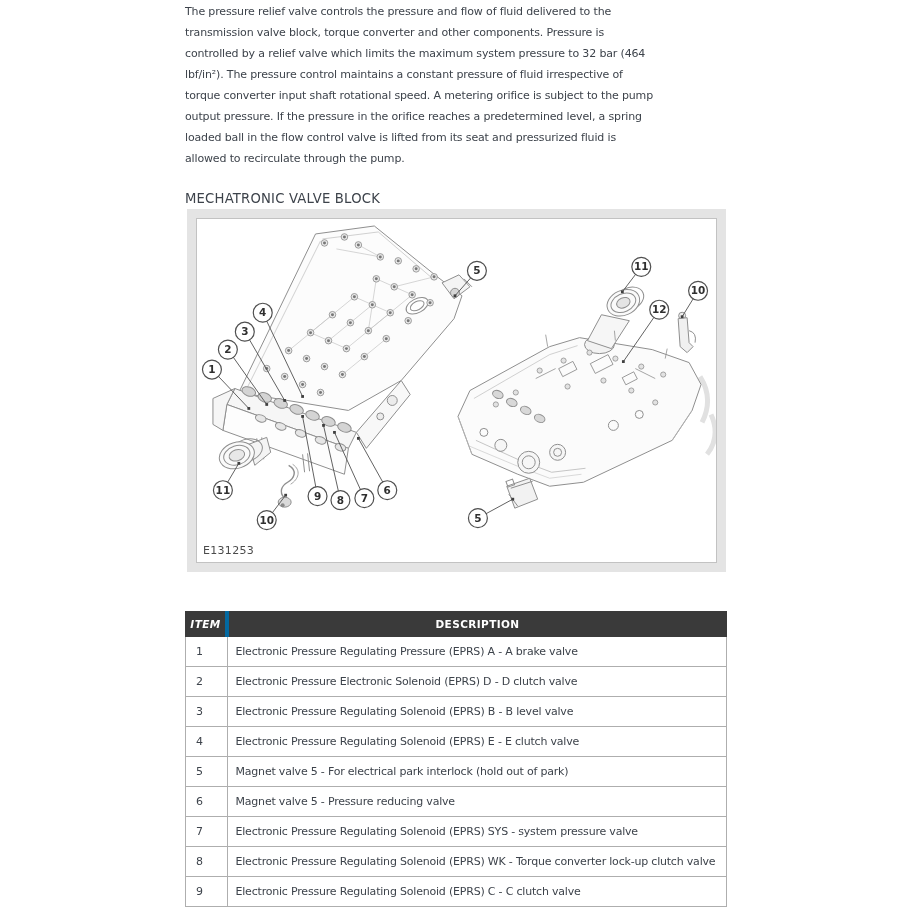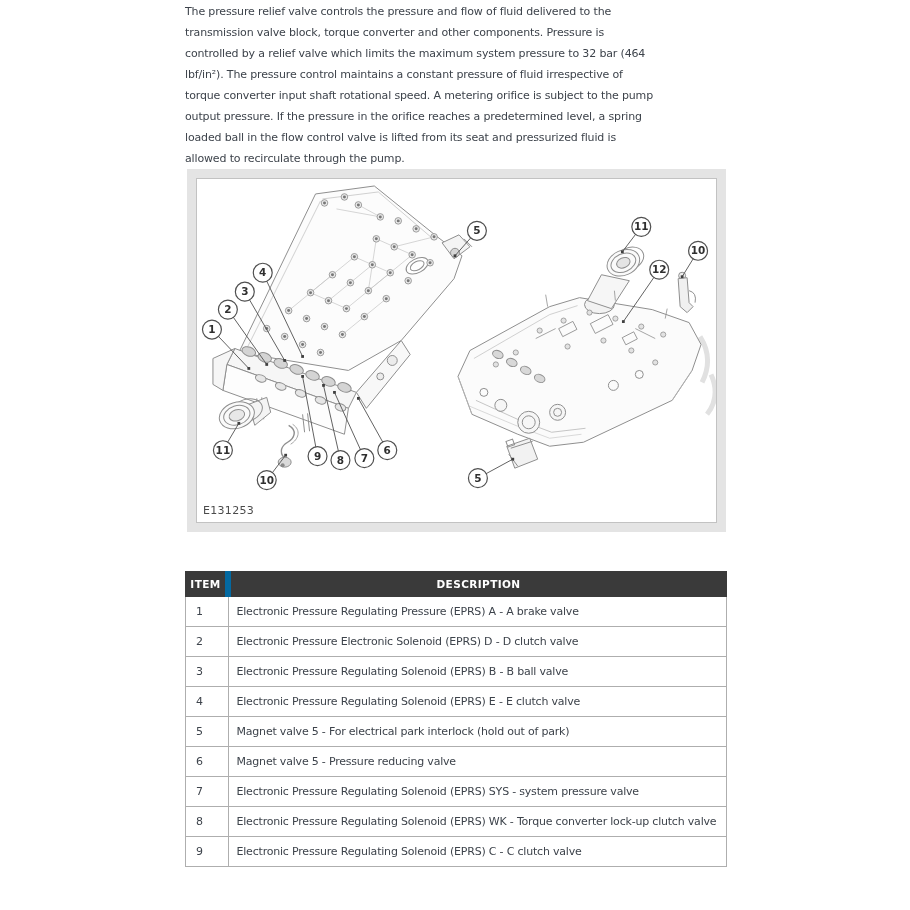--- a/index.html
+++ b/index.html
@@ -34,21 +34,21 @@
   }
 
   table.parts {
     margin-top:39px; border-collapse:collapse; width:542px; table-layout:fixed;
   }
   table.parts th {
     background:#3a3a3a; color:#ffffff; font-size:10.5px; font-weight:bold;
     letter-spacing:0.4px; height:24px; padding:0; text-align:center;
     border:1px solid #3a3a3a;
   }
-  table.parts th.col-item { width:39px; border-right:6px solid #0369a1; }
+  table.parts th.col-item { width:39px; border-right:4px solid #0369a1;font-style:italic; }
   table.parts td {
     border:1px solid #aeaeae; font-size:11px; letter-spacing:-0.2px;
     height:29px; white-space:nowrap; overflow:hidden; color:#3d434b;
     padding:0 2px 0 8px; vertical-align:middle;
   }
   table.parts td.cell-item { padding-left:10px; }
   svg text.co { font-size:10.5px; font-weight:bold; fill:#2f2f2f; }
 </style>
 </head>
 <body>
@@ -57,20 +57,21 @@
 
   <p class="intro">The pressure relief valve controls the pressure and flow of fluid delivered to the
 transmission valve block, torque converter and other components. Pressure is
 controlled by a relief valve which limits the maximum system pressure to 32 bar (464
 lbf/in²). The pressure control maintains a constant pressure of fluid irrespective of
 torque converter input shaft rotational speed. A metering orifice is subject to the pump
 output pressure. If the pressure in the orifice reaches a predetermined level, a spring
 loaded ball in the flow control valve is lifted from its seat and pressurized fluid is
 allowed to recirculate through the pump.</p>
 
+  <h2 class="section-heading">MECHATRONIC VALVE BLOCK</h2>
 
   <div class="figure-panel">
     <div class="figure-inner">
       <svg viewBox="0 0 521 344" preserveAspectRatio="none">
 
         <g stroke="#8f8f8f" fill="none" stroke-width="1">
 
           <polygon points="119,15 178,7 240,57 266,77 258,100 205,162 152,192 42,174" fill="#fcfcfc"></polygon>
           <polyline points="124,22 50,170" stroke="#bdbdbd" stroke-width="0.7"></polyline>
           <polyline points="126,20 182,13 238,61" stroke="#bdbdbd" stroke-width="0.7"></polyline>
@@ -380,21 +381,21 @@
       <tr>
         <td class="cell-item">1</td>
         <td class="cell-desc">Electronic Pressure Regulating Pressure (EPRS) A - A brake valve</td>
       </tr>
       <tr>
         <td class="cell-item">2</td>
         <td class="cell-desc">Electronic Pressure Electronic Solenoid (EPRS) D - D clutch valve</td>
       </tr>
       <tr>
         <td class="cell-item">3</td>
-        <td class="cell-desc">Electronic Pressure Regulating Solenoid (EPRS) B - B ball valve</td>
+        <td class="cell-desc">Electronic Pressure Regulating Solenoid (EPRS) B - B level valve</td>
       </tr>
       <tr>
         <td class="cell-item">4</td>
         <td class="cell-desc">Electronic Pressure Regulating Solenoid (EPRS) E - E clutch valve</td>
       </tr>
       <tr>
         <td class="cell-item">5</td>
         <td class="cell-desc">Magnet valve 5 - For electrical park interlock (hold out of park)</td>
       </tr>
       <tr>

